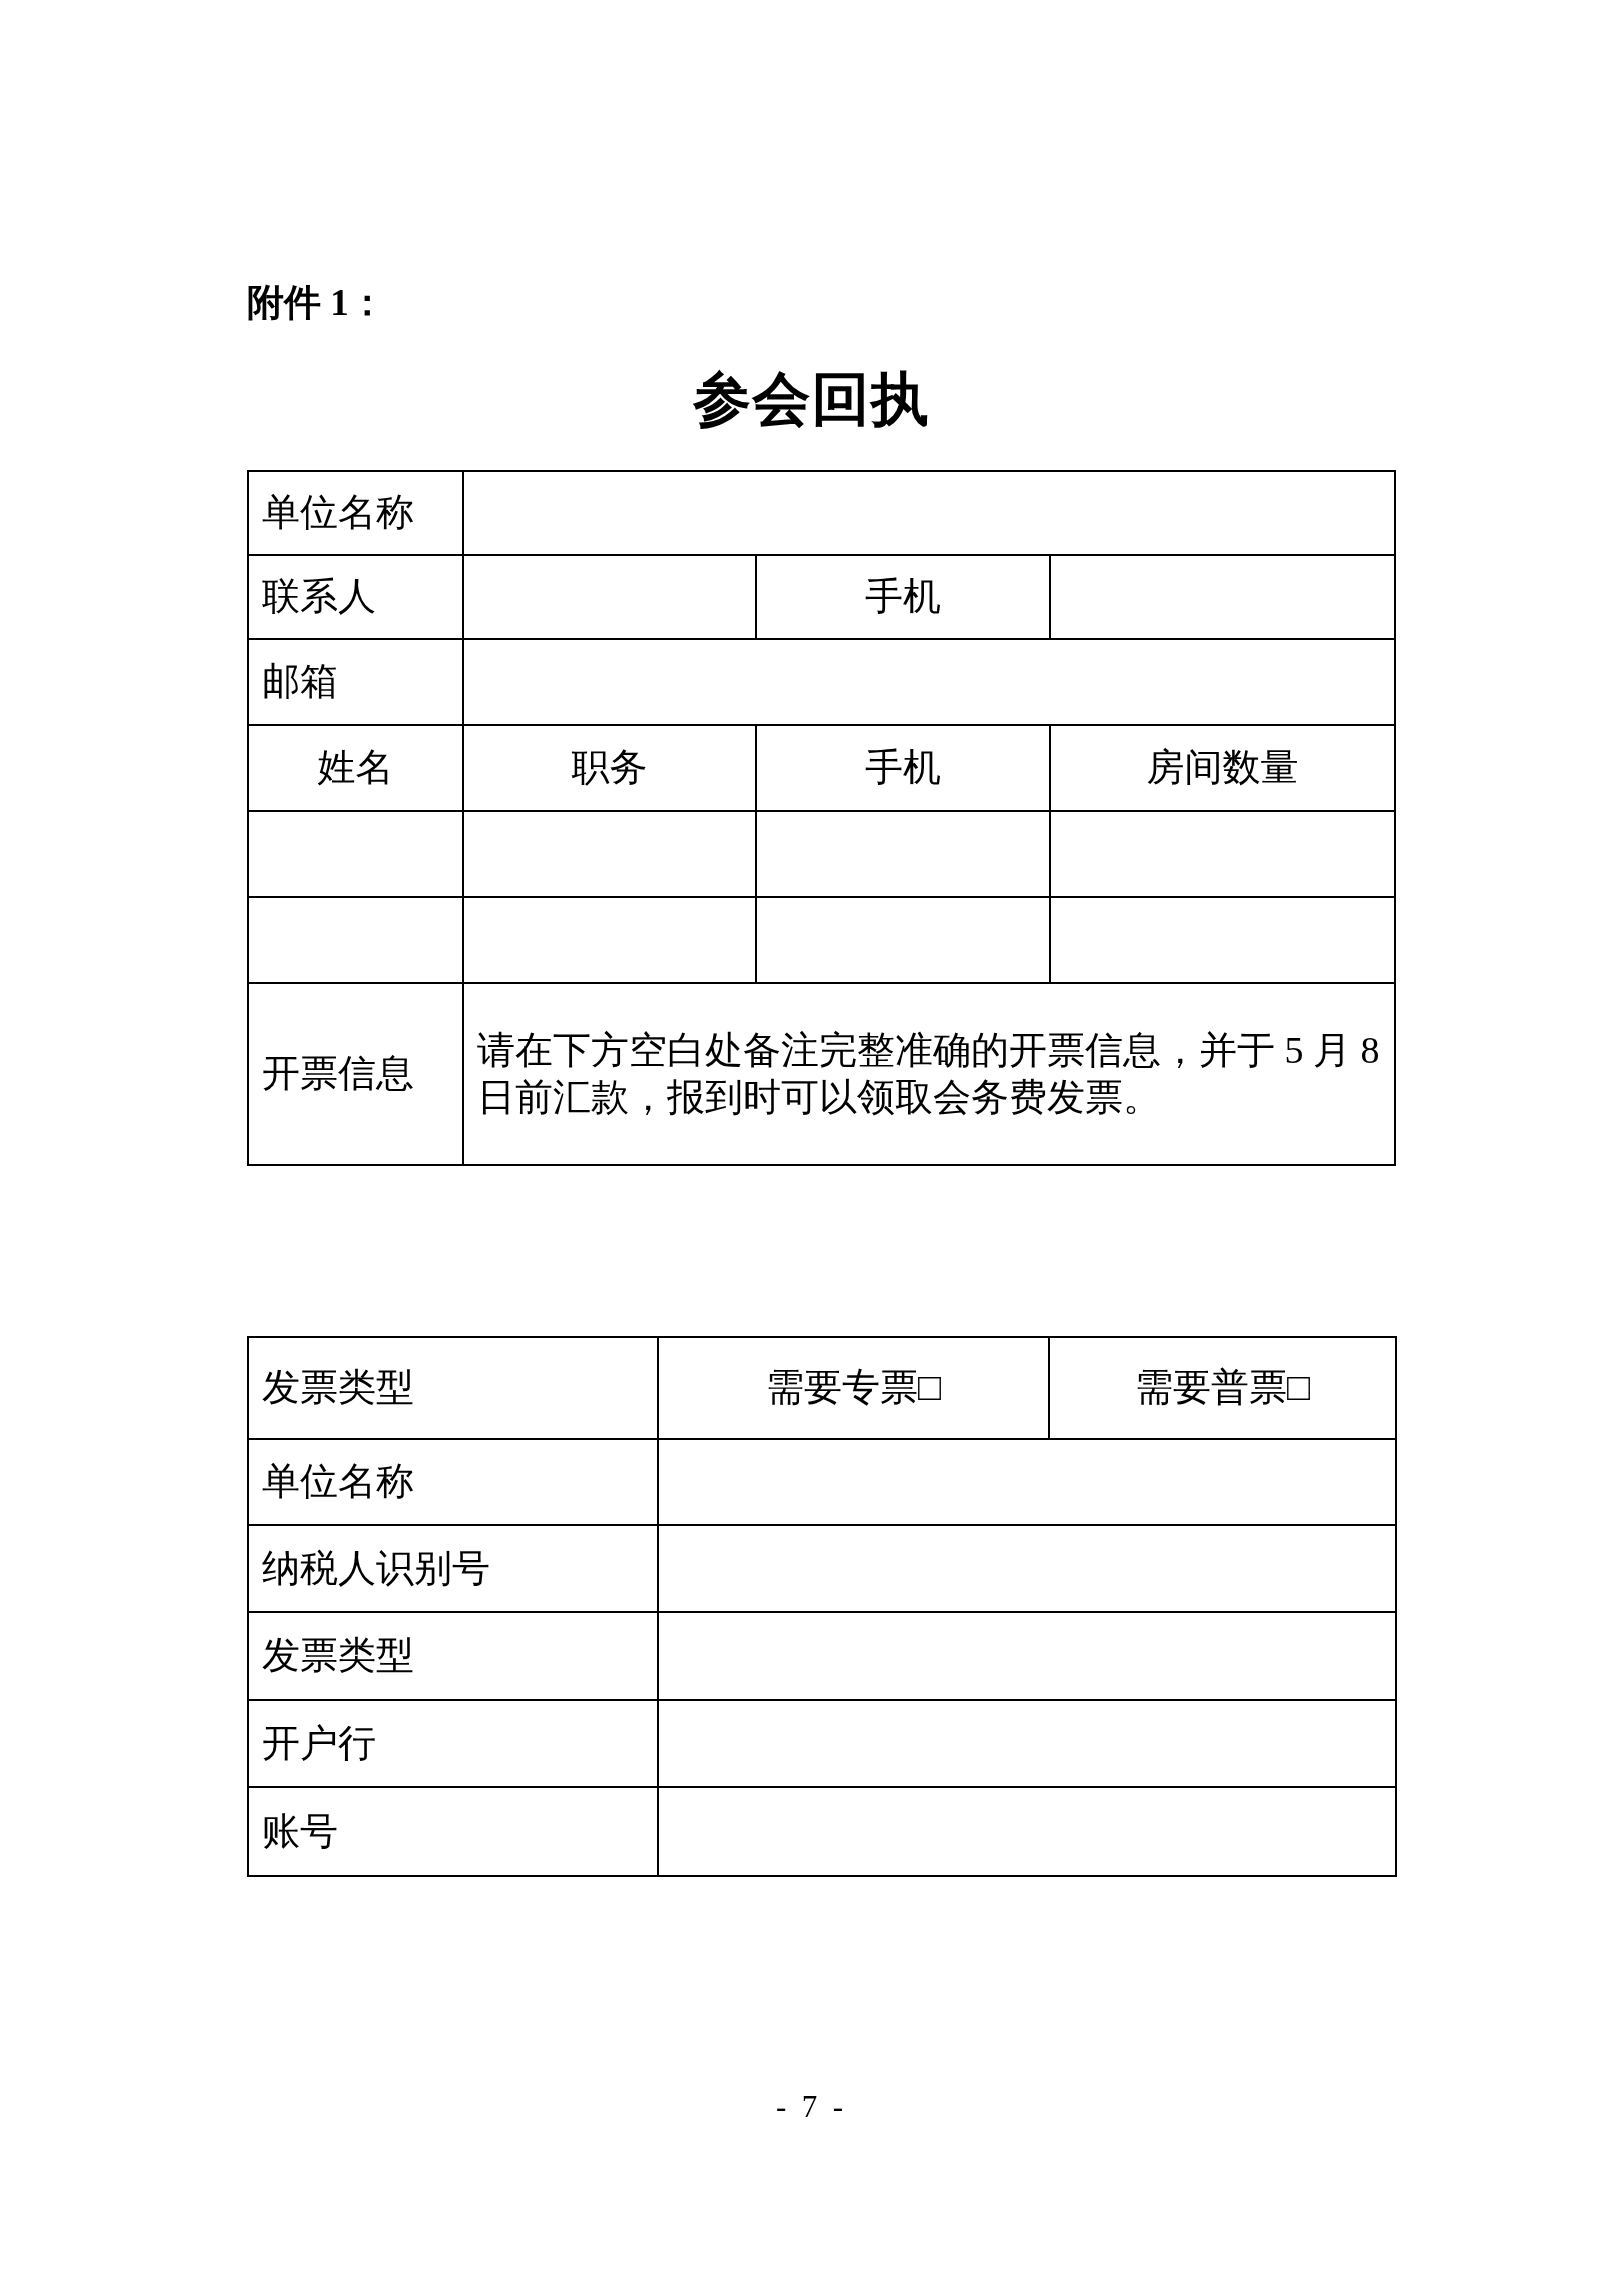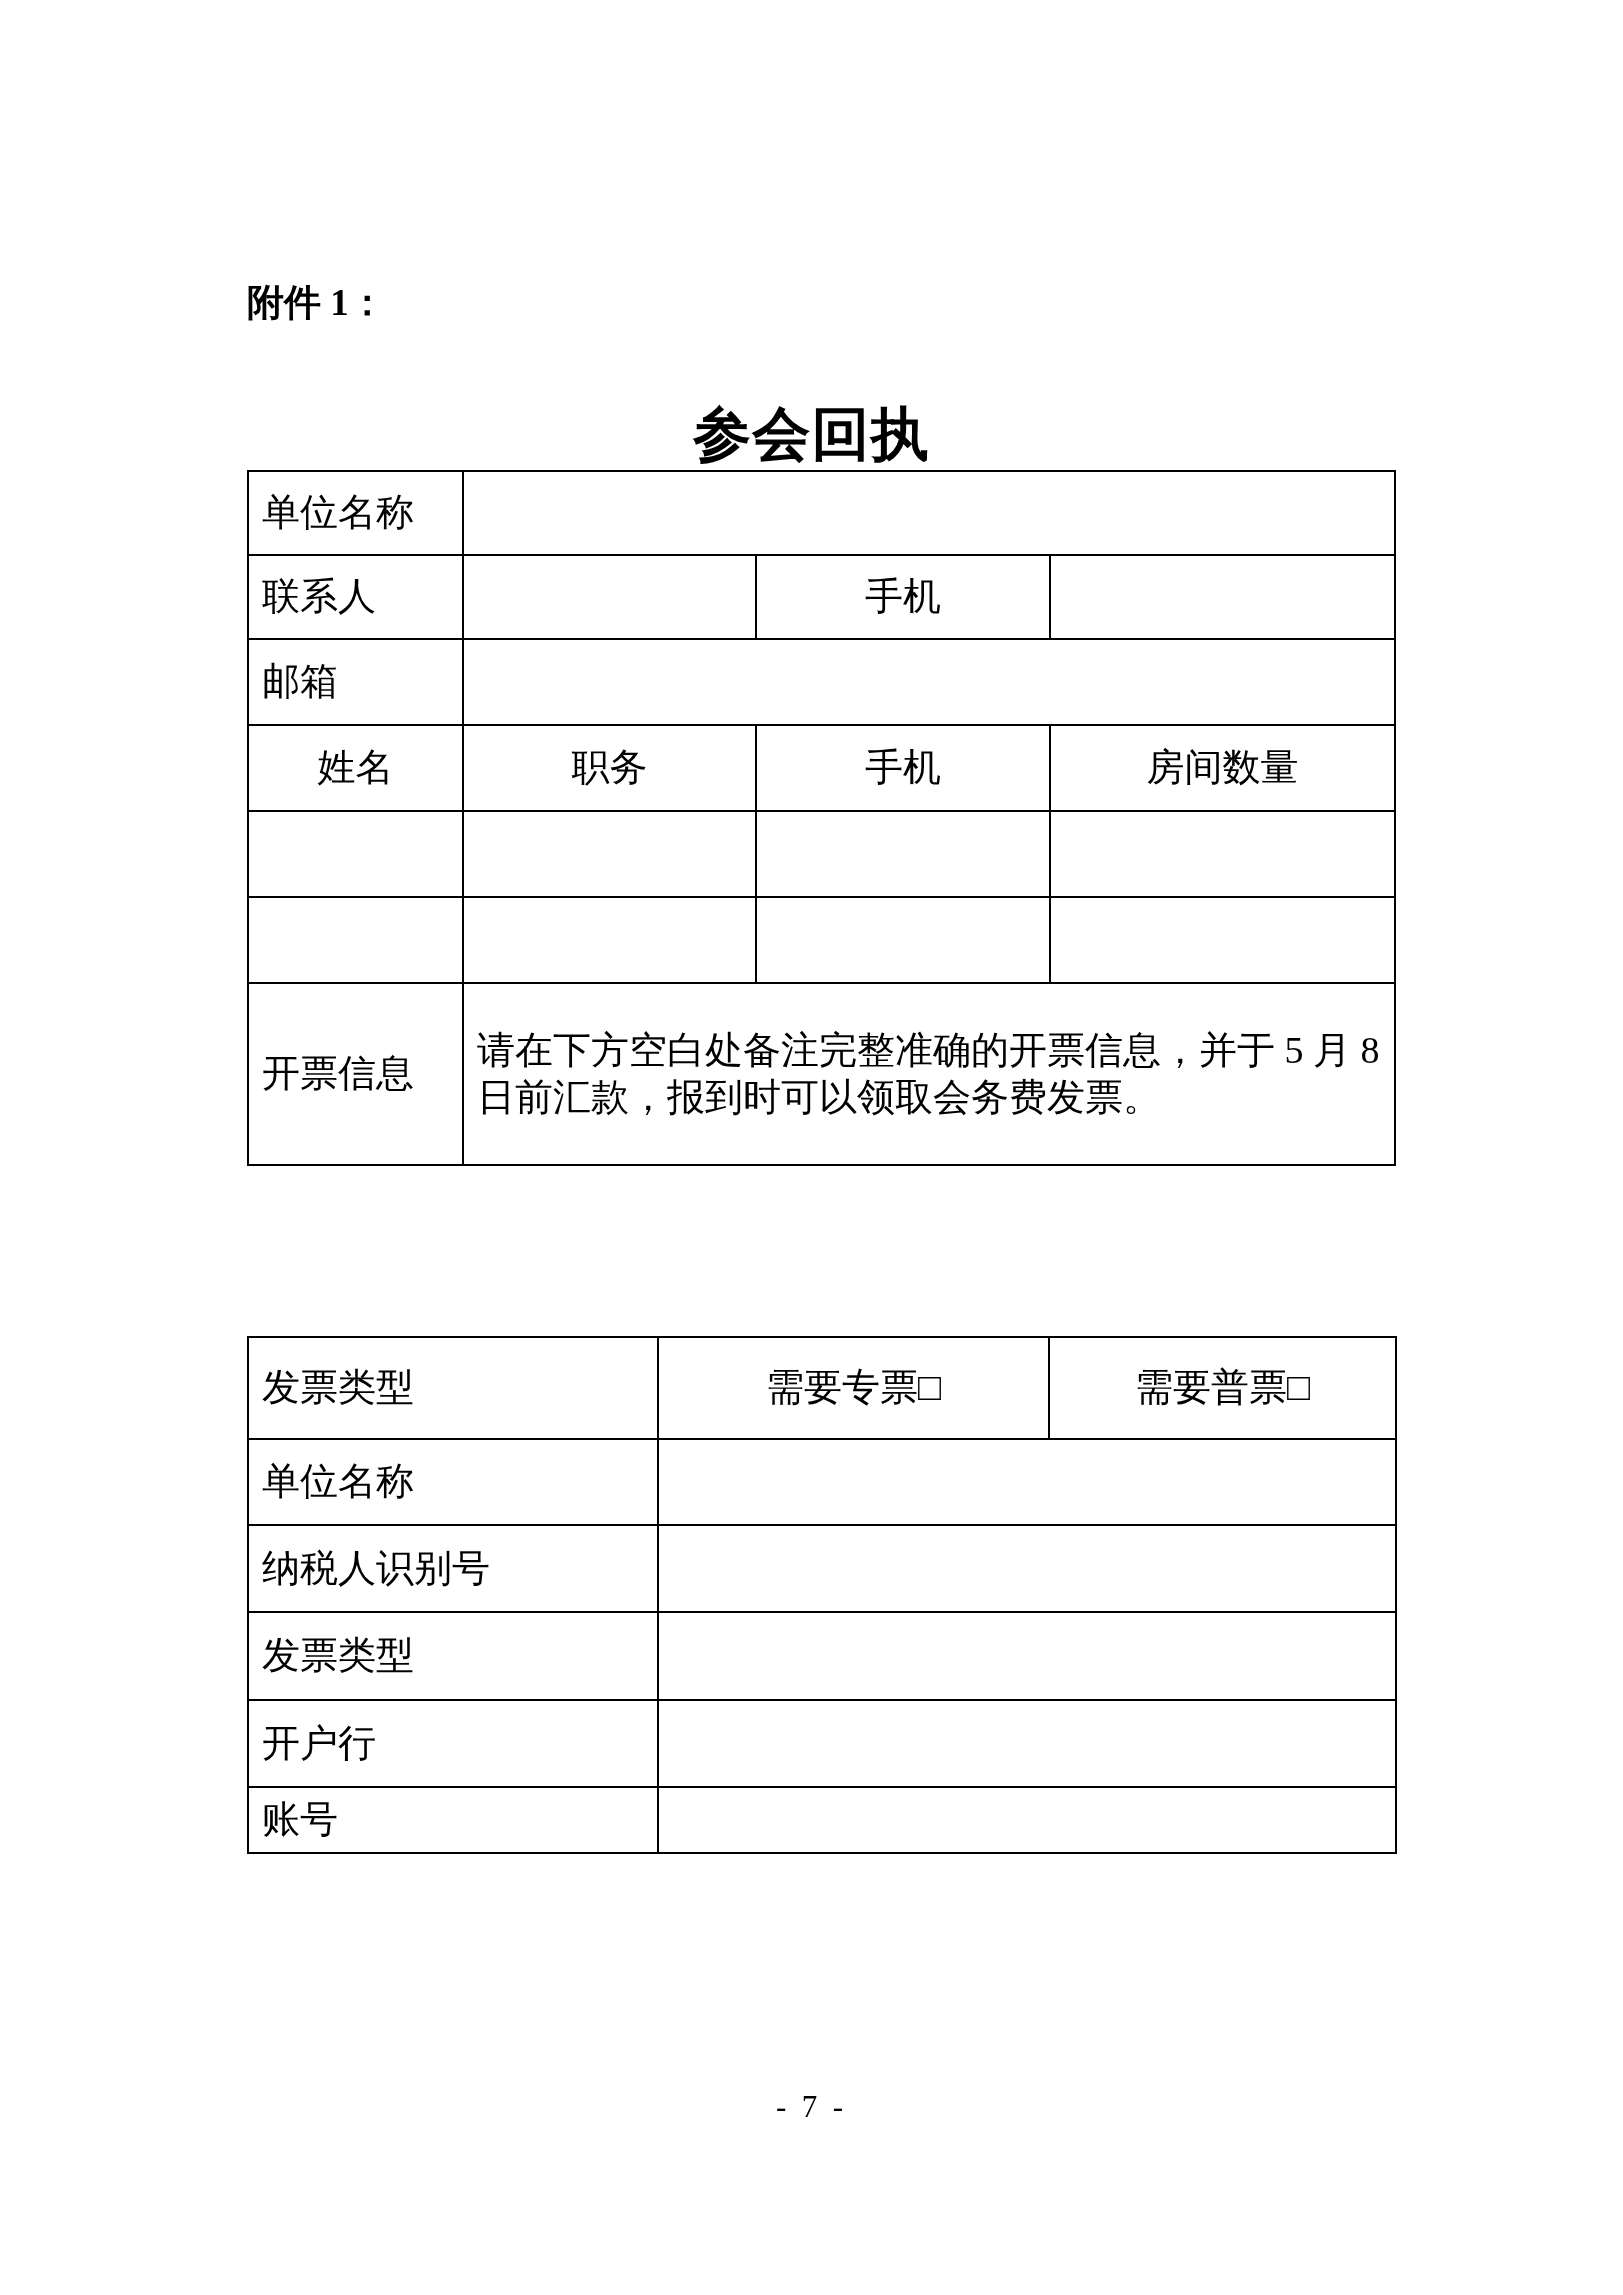--- a/index.html
+++ b/index.html
@@ -22,21 +22,20 @@
   }
   .doc-title {
     position: absolute;
     left: 0;
     top: 361px;
     width: 100%;
     text-align: center;
     font-size: 58px;
     font-weight: bold;
     letter-spacing: 1.3px;
-    margin-top: 35px;
   }
   table.form {
     position: absolute;
     left: 247px;
     border-collapse: collapse;
     table-layout: fixed;
     background: #ffffff;
     border: 2.6px solid #000000;
   }
   table.t1 { top: 470px; width: 1147px; }
@@ -153,21 +152,21 @@
       <td colspan="2"></td>
     </tr>
     <tr style="height:88px">
       <td class="label">发票类型</td>
       <td colspan="2"></td>
     </tr>
     <tr style="height:87px">
       <td class="label">开户行</td>
       <td colspan="2"></td>
     </tr>
-    <tr style="height:66px">
+    <tr style="height:89px">
       <td class="label">账号</td>
       <td colspan="2"></td>
     </tr>
   </tbody>
     </table>
 
   <div class="page-number">- 7 -</div>
 
 </div>
 

